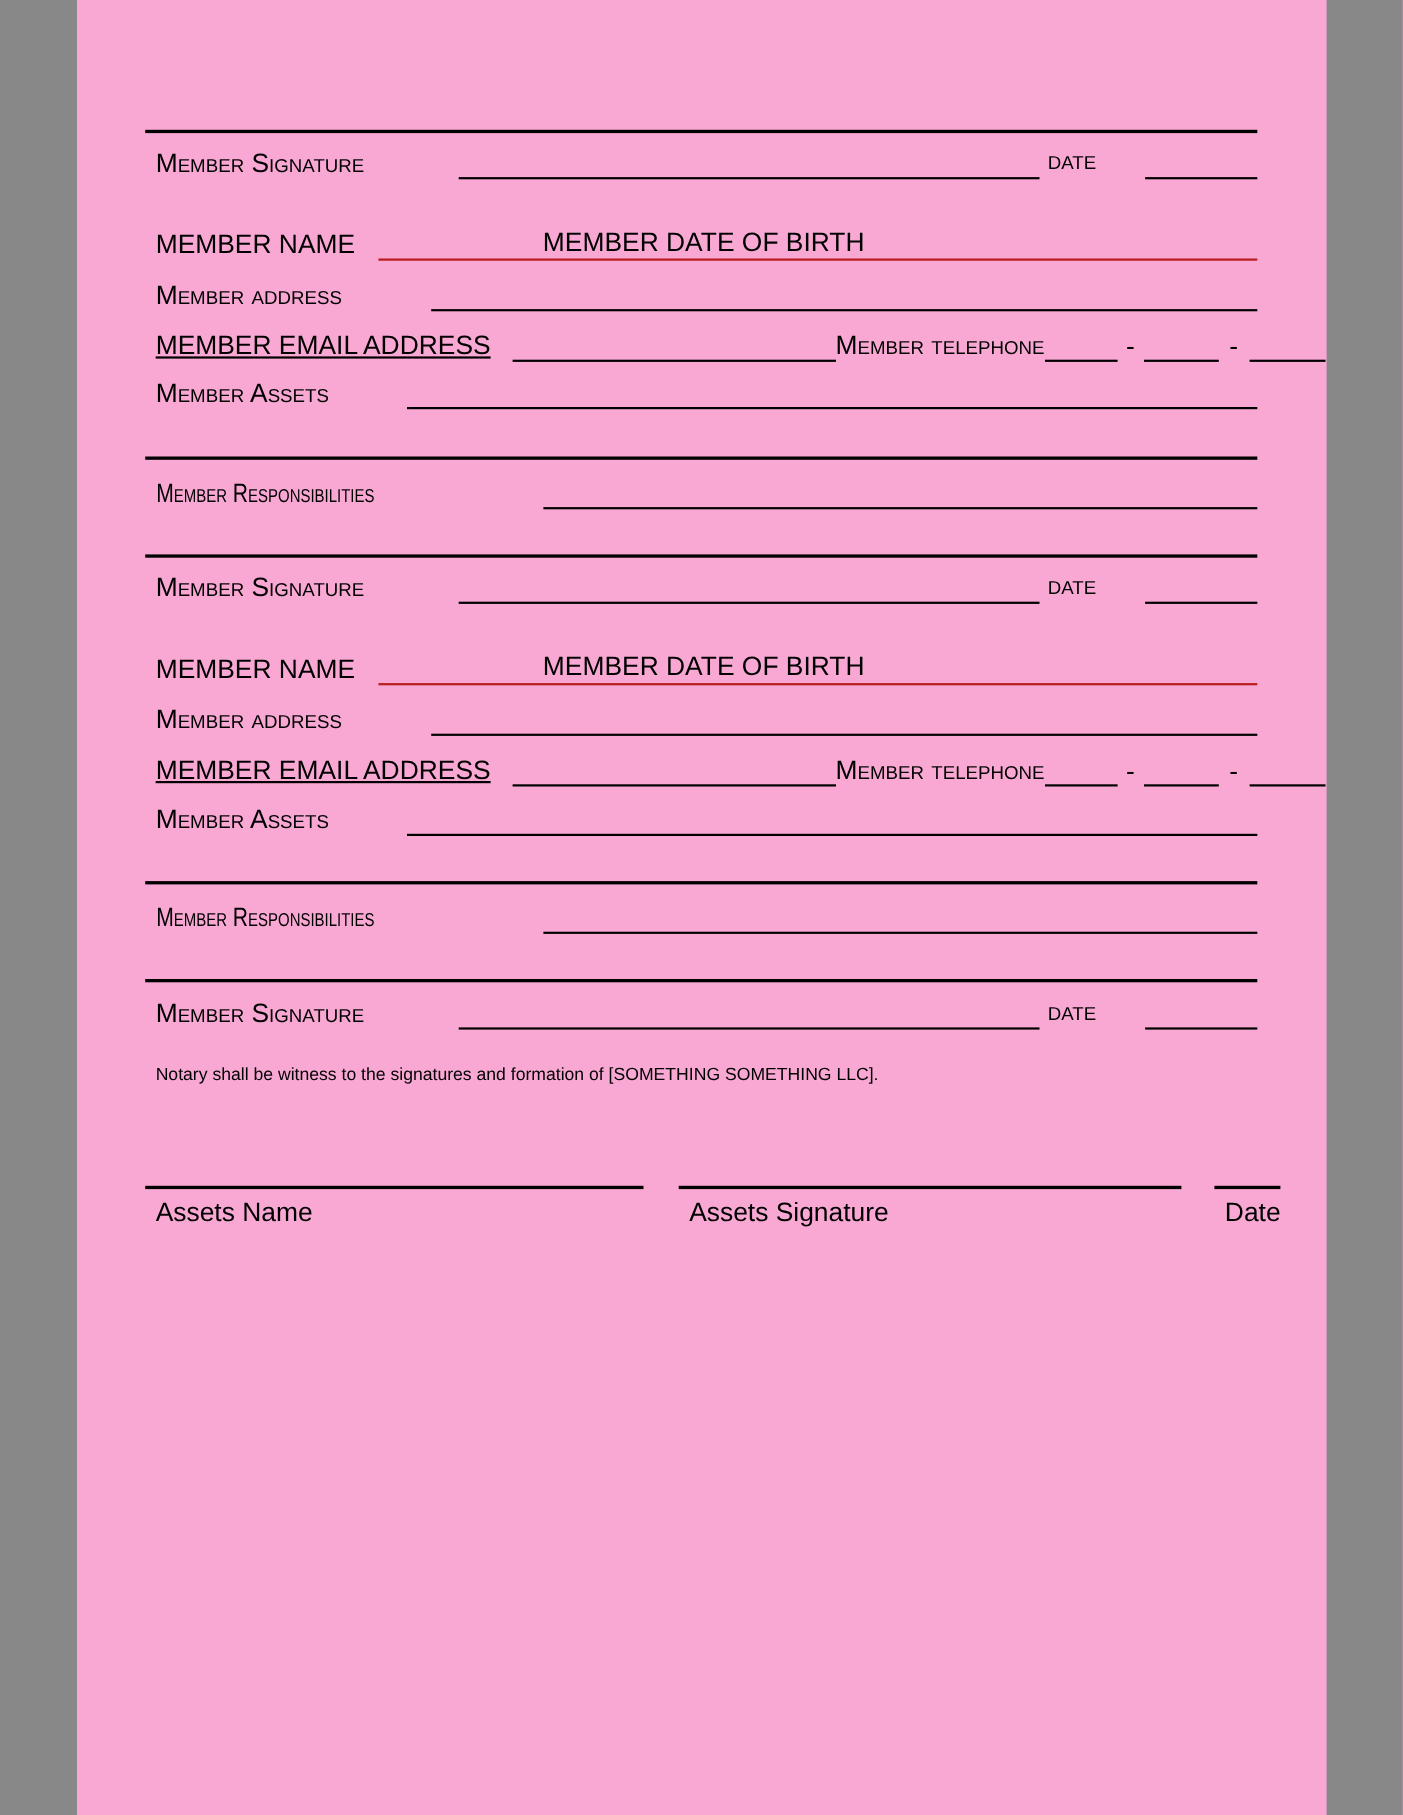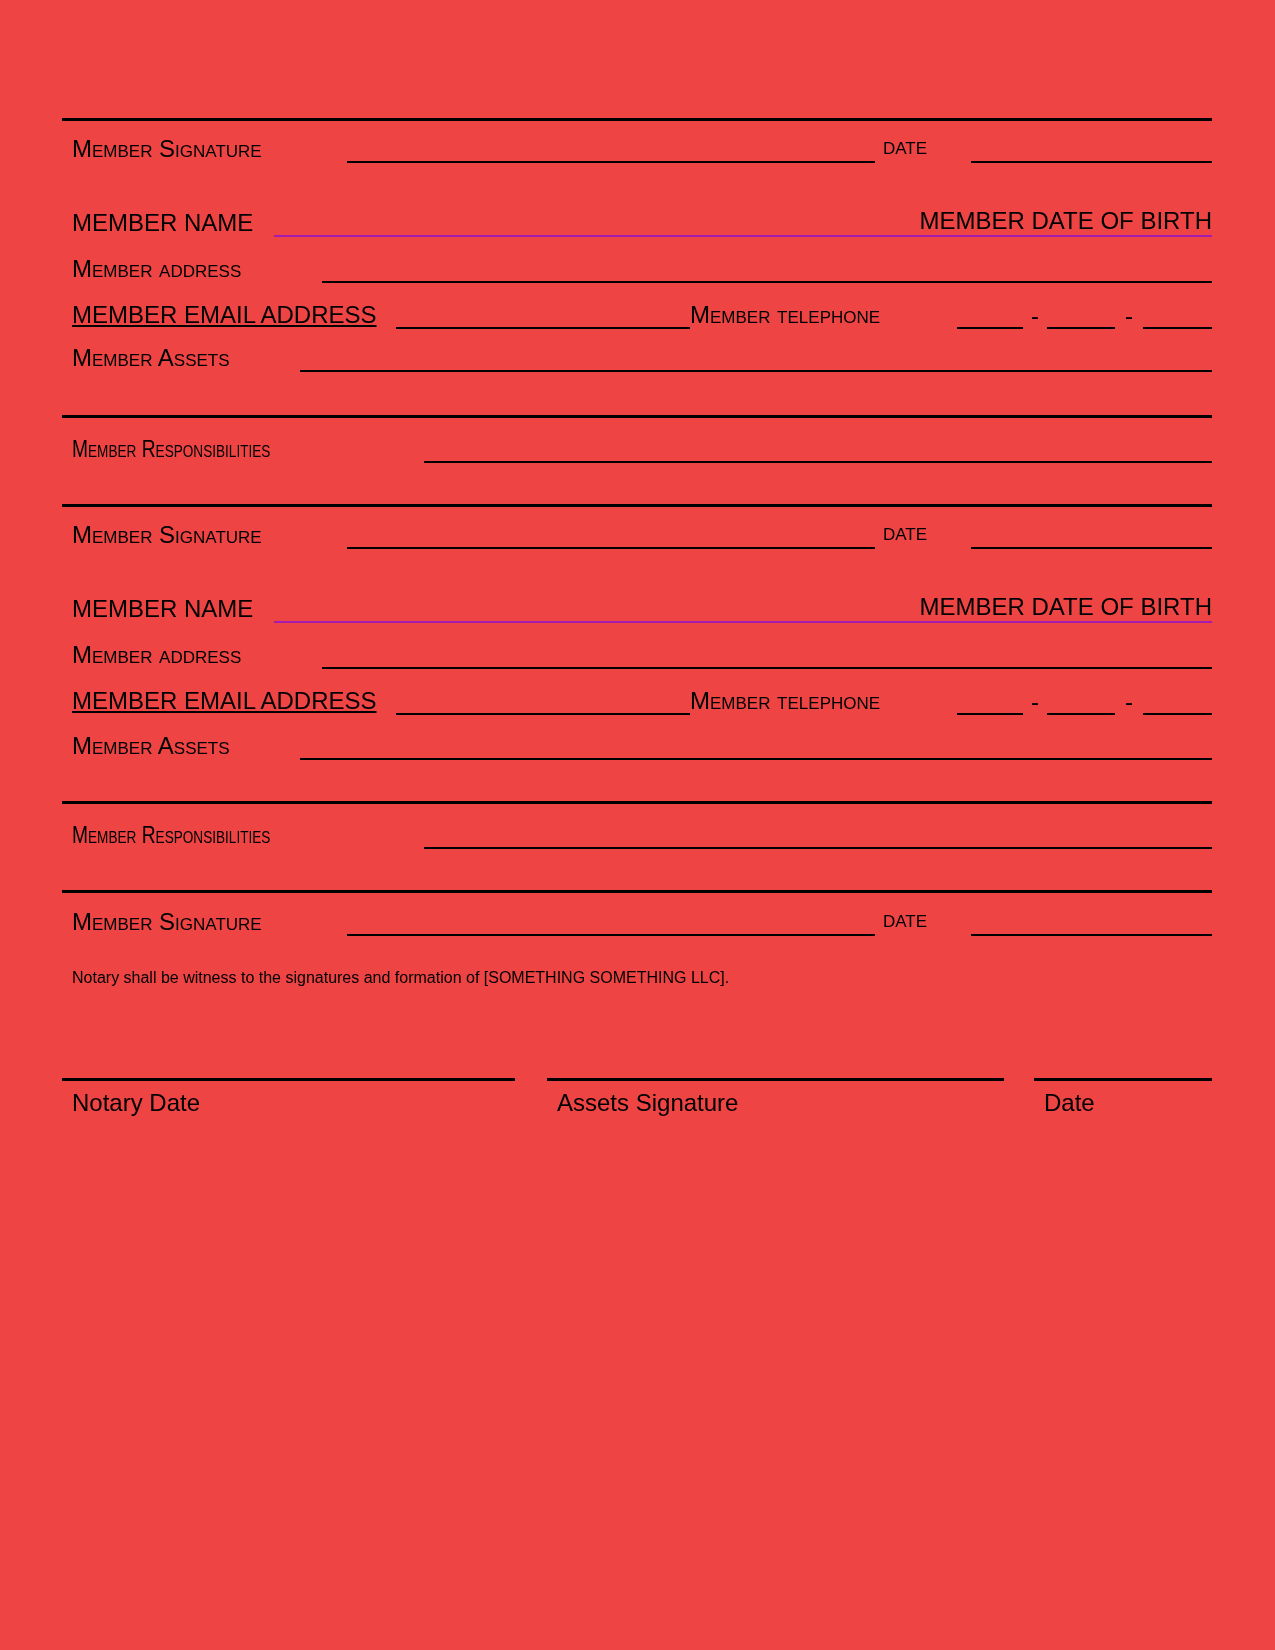--- a/index.html
+++ b/index.html
@@ -1,17 +1,17 @@
 <!DOCTYPE html>
 <html><head>
 <meta charset="utf-8">
 <style>
   html,body{margin:0;padding:0;background:#888;}
   .page{
-    width:1275px;height:1650px;background:#ef4444;margin:0 auto;
+    width:1136px;height:1650px;background:#f9a8d4;margin:0 auto;
     font-family:"Liberation Sans", sans-serif;color:#000;
     position:relative;overflow:hidden;
   }
   .content{padding:0 63px 0 62px;}
   .top-spacer{height:118px;}
   .rule{border-top:3px solid #000;height:0;}
   .row{display:flex;align-items:flex-end;height:42px;}
   .row.tall{height:45px;}
   .lbl{font-size:24px;line-height:28px;padding-left:10px;white-space:nowrap;}
   .sc{font-variant:small-caps;}
@@ -20,21 +20,21 @@
   .lblbox{flex:0 0 auto;}
   .fill{border-bottom:2px solid #000;height:0;align-self:flex-end;}
   .grow{flex:1 1 auto;}
   .w-sig{flex:0 0 528px;}
   .sig-label{flex:0 0 275px;}
   .name-label{flex:0 0 202px;}
   .addr-label{flex:0 0 250px;}
   .email-label{flex:0 0 324px;text-decoration:underline;}
   .assets-label{flex:0 0 228px;margin-top:14px;}
   .resp-label{flex:0 0 352px;margin-top:10px;}
-  .dob-line{flex:1 1 auto;display:flex;align-items:flex-end;justify-content:flex-end;border-bottom:2px solid #a21caf;height:42px;}
+  .dob-line{flex:1 1 auto;display:flex;align-items:flex-end;justify-content:flex-start;border-bottom:2px solid #b91c1c;height:42px;}
   .dob-text{font-size:24px;line-height:28px;margin-left:150px;white-space:nowrap;}
   .email-line{flex:0 0 294px;}
   .tel-label{margin-left:0;padding-left:0;}
   .seg1{flex:0 0 66px;}
   .seg2{flex:0 0 68px;}
   .seg3{flex:0 0 69px;}
   .dashbox{flex:0 0 24px;display:flex;align-items:flex-end;justify-content:center;font-size:24px;line-height:26px;}
   .dashbox.b{flex:0 0 28px;}
   .mt1{margin-top:1px;}.mt3{margin-top:3px;}.mt4{margin-top:4px;}
   .mt28{margin-top:28px;}.mt32{margin-top:32px;}.mt41{margin-top:41px;}
@@ -153,21 +153,21 @@
       <span class="lbl sc lblbox sig-label">Member Signature</span>
       <span class="fill w-sig"></span>
       <span class="small-lbl date-gap">DATE</span>
       <span class="fill grow"></span>
     </div>
 
     <div class="para mt28">Notary shall be witness to the signatures and formation of [SOMETHING SOMETHING LLC].</div>
 
     <div class="notary-row mt86">
       <div class="nbox n1">
-        <div class="nlbl">Notary Date</div>
+        <div class="nlbl">Assets Name</div>
       </div>
       <div class="ngap1"></div>
       <div class="nbox n2">
         <div class="nlbl">Assets Signature</div>
       </div>
       <div class="ngap2"></div>
       <div class="nbox n3">
         <div class="nlbl">Date</div>
       </div>
     </div>

